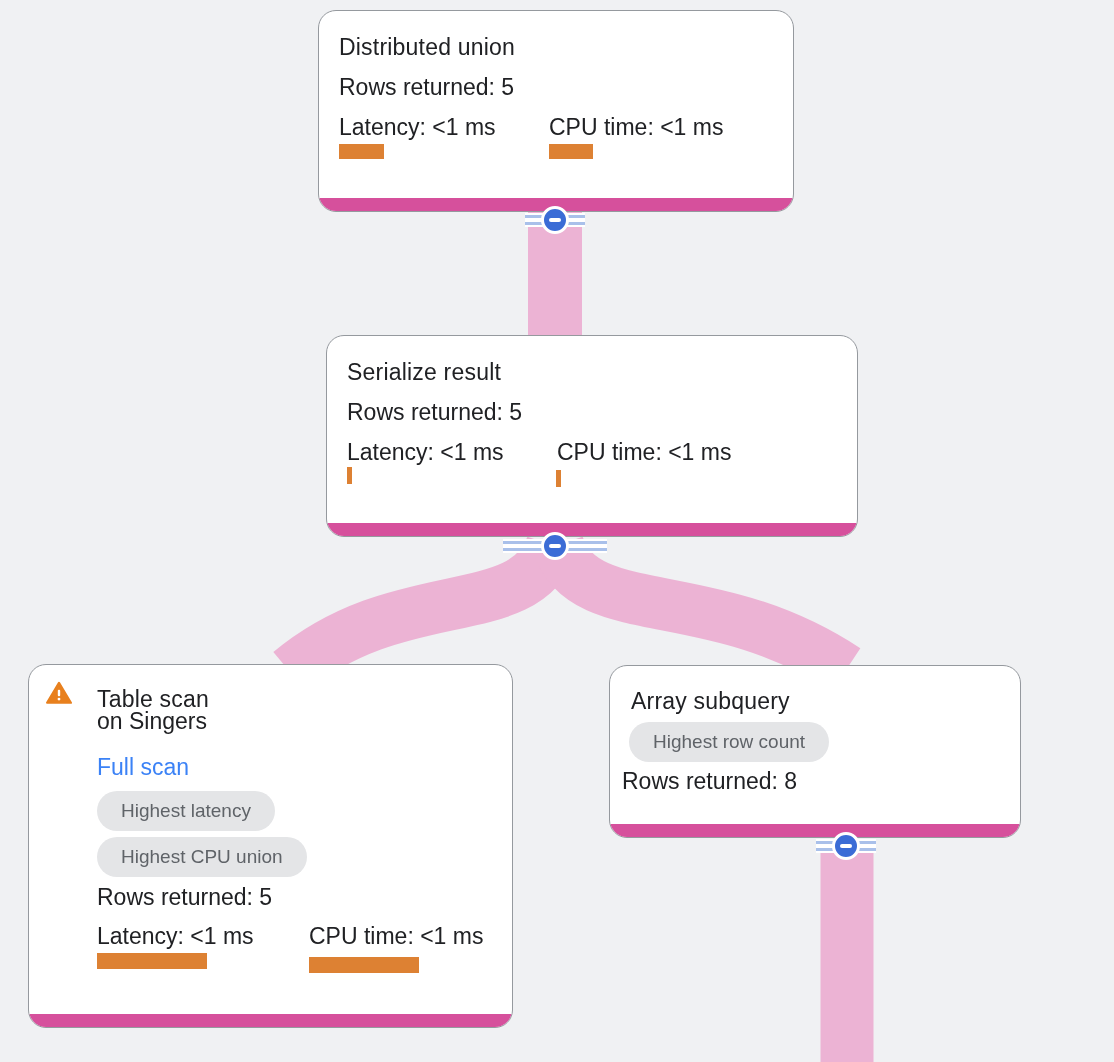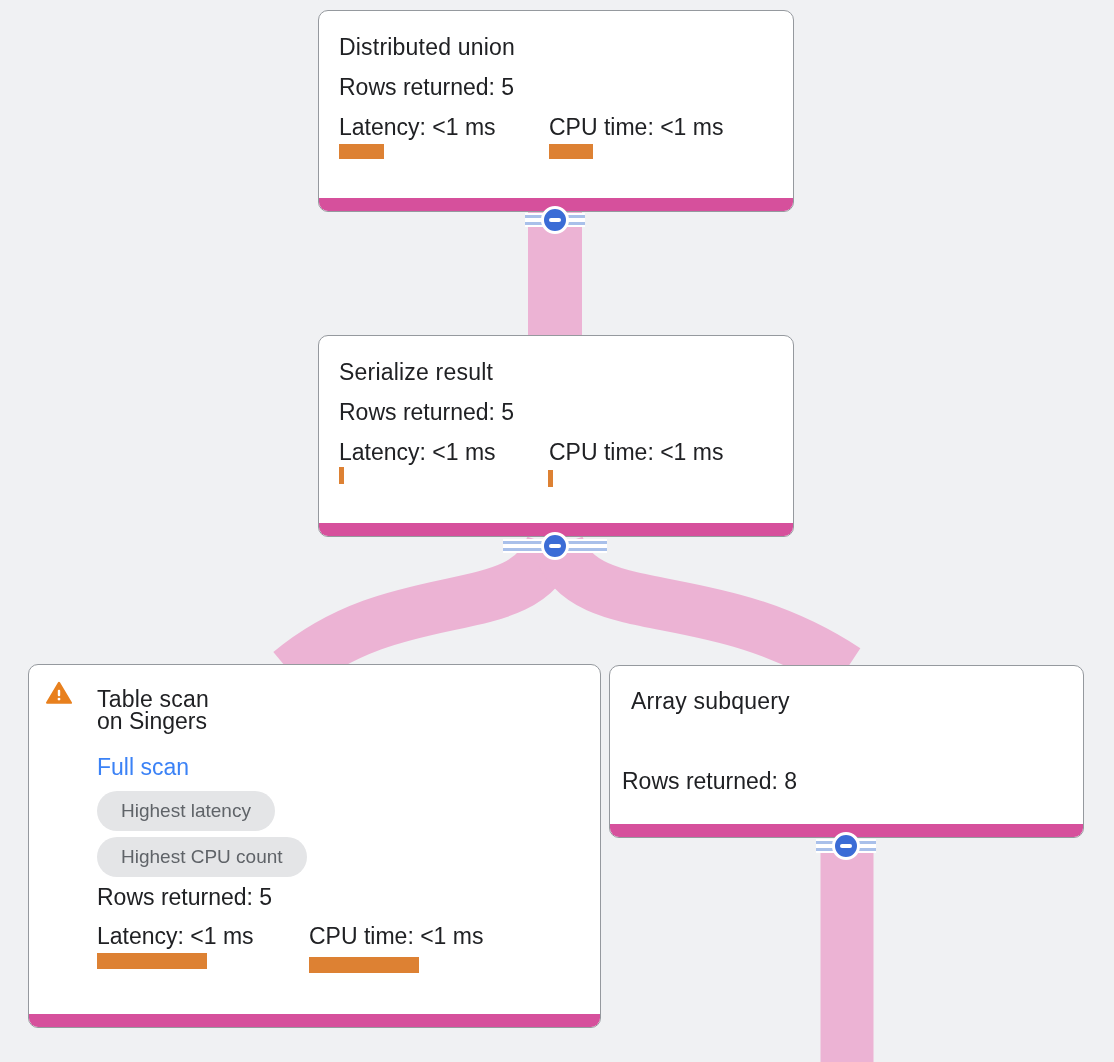--- a/index.html
+++ b/index.html
@@ -19,21 +19,21 @@
   }
   .edge{
     fill:none;
     stroke:#ecb3d4;
   }
   
   .node{
     position:absolute;z-index:2;
     background:#ffffff;
     border:1.5px solid #95999e;
-    border-radius:10px;
+    border-radius:18px;
     overflow:hidden;
     box-sizing:border-box;
     cursor:pointer;
   }
   .node .bottom-bar{
     position:absolute;left:0;right:0;bottom:0;height:13px;
     background:#d6509c;
   }
   .node-title{
     position:absolute;
@@ -59,23 +59,23 @@
     font-size:19px;line-height:24px;
     padding:8px 24px;
     border-radius:20px;
     white-space:nowrap;
   }
   .warning{
     position:absolute;left:17px;top:15px;width:26px;height:26px;
   }
   
   #node-distributed-union{left:318px;top:10px;width:476px;height:202px;}
-  #node-serialize-result {left:318px;top:335px;width:476px;height:202px;text-decoration:underline;}
-  #node-table-scan       {left:28px; top:664px;width:573px;height:364px;}
-  #node-array-subquery   {left:609px;top:665px;width:475px;height:173px;}
+  #node-serialize-result {left:326px;top:335px;width:532px;height:202px;text-decoration:underline;}
+  #node-table-scan       {left:28px; top:664px;width:485px;height:364px;}
+  #node-array-subquery   {left:609px;top:665px;width:412px;height:173px;}
 
   
   .collapse-btn{
     position:absolute;z-index:3;
     display:flex;align-items:center;justify-content:center;
     cursor:pointer;
   }
   .collapse-btn .stripes{
     position:absolute;left:0;right:0;top:50%;
     height:14px;margin-top:-7px;
@@ -136,31 +136,32 @@
   <div class="node" id="node-table-scan">
     <svg class="warning" viewBox="0 0 24 24">
       <path d="M12 2.6 L23 21 H1 Z" fill="#e8801e" stroke="#e8801e" stroke-width="2" stroke-linejoin="round"></path>
       <rect x="10.9" y="9" width="2.2" height="6" rx="1" fill="#ffffff"></rect>
       <circle cx="12" cy="17.6" r="1.3" fill="#ffffff"></circle>
     </svg>
     <div class="node-title" style="left:68px;top:20px">Table scan</div>
     <div class="node-text" style="left:68px;top:44px">on Singers</div>
     <div class="node-text muted" style="left:68px;top:90px">Full scan</div>
     <div class="badge" style="left:68px;top:126px">Highest latency</div>
-    <div class="badge" style="left:68px;top:172px">Highest CPU count</div>
+    <div class="badge" style="left:68px;top:172px">Highest CPU union</div>
     <div class="node-text" style="left:68px;top:220px">Rows returned: 5</div>
     <div class="node-text" style="left:68px;top:259px">Latency: &lt;1 ms</div>
     <div class="node-text" style="left:280px;top:259px">CPU time: &lt;1 ms</div>
     <div class="metric-bar" style="left: 68px; top: 288px; width: 110px; height: 16px;"></div>
     <div class="metric-bar" style="left: 280px; top: 292px; width: 110px; height: 16px;"></div>
     <div class="bottom-bar"></div>
   </div>
 
   <div class="node" id="node-array-subquery">
     <div class="node-title" style="left:21px;top:21px">Array subquery</div>
+    <div class="badge" style="left:19px;top:56px">Highest row count</div>
     <div class="node-text" style="left:12px;top:103px">Rows returned: 8</div>
     <div class="bottom-bar"></div>
   </div>
 
   <div class="collapse-btn" id="btn-distributed-union">
     <div class="stripes"></div>
     <div class="circle">
       <span class="minus"></span>
     </div>
   </div>

